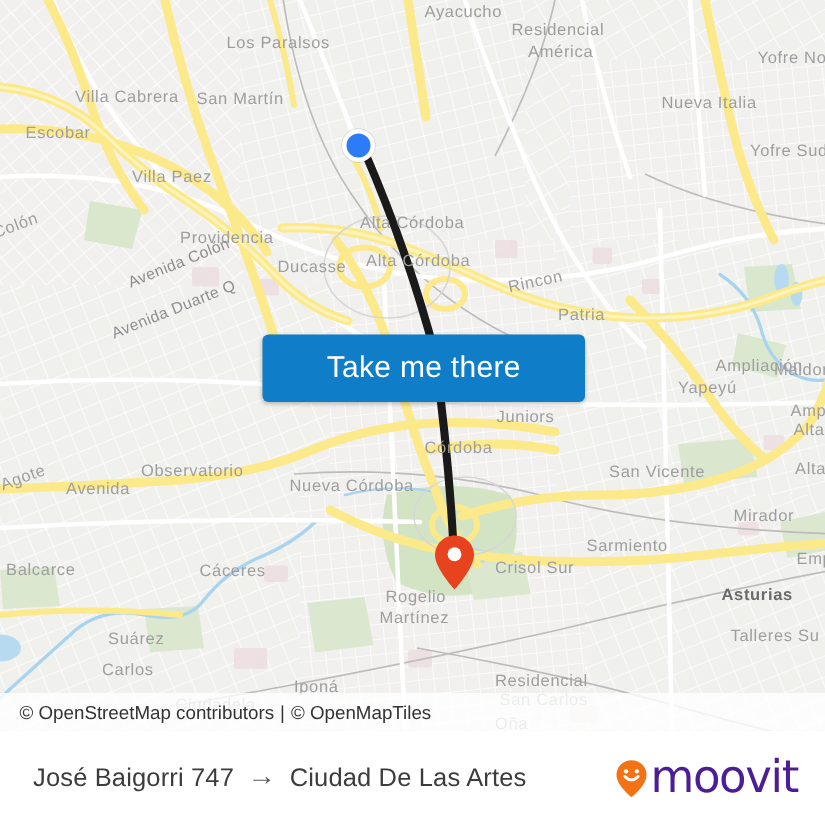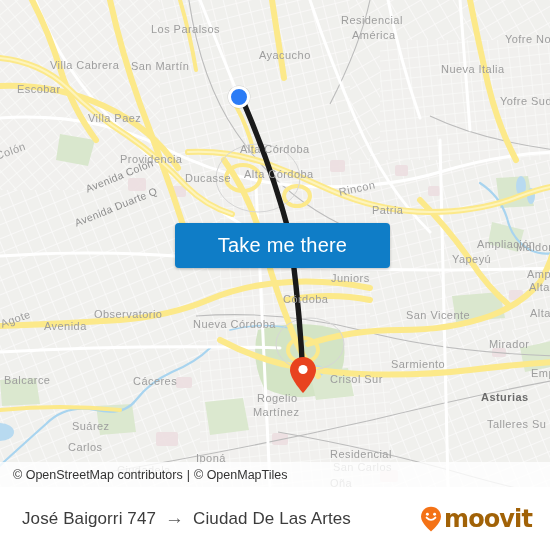--- a/index.html
+++ b/index.html
@@ -140,23 +140,23 @@
     top: -1px;
   }
   .brand {
     margin-left: auto;
     display: flex;
     align-items: center;
     gap: 2px;
   }
   .brand-name {
     font-family: "DejaVu Sans", sans-serif;
-    font-size: 24px;
-    font-weight: bold;
-    color: #a16207;
+    font-size: 30px;
+    font-weight: normal;
+    color: #4c1d95;
     letter-spacing: -0.9px;
     line-height: 1;
   }
 </style>
 </head>
 <body>
 
 <div class="screen">
 
   <div class="map">
@@ -297,21 +297,21 @@
       </g>
       <g fill="none" stroke="#d6d6d6" stroke-width="1">
         <ellipse cx="258" cy="178" rx="42" ry="34"></ellipse>
         <ellipse cx="310" cy="344" rx="34" ry="26"></ellipse>
       </g>
 
       <path d="M243 101 Q272 168 290 236 Q300 310 303 378" fill="none" stroke="#1a1a1a" stroke-width="5.4" stroke-linecap="round"></path>
     </svg>
 
     <div id="map-labels">
-        <div class="map-label" style="left: 259px; top: 2px; margin-top: 47px;">Ayacucho</div>
+        <div class="map-label" style="left: 283px; top: 2px;">Ayacucho</div>
         <div class="map-label" style="left: 151px; top: 23px;">Los Paralsos</div>
         <div class="map-label" style="left: 341px; top: 14px;">Residencial</div>
         <div class="map-label" style="left: 352px; top: 29px;">América</div>
         <div class="map-label" style="left: 505px; top: 33px;">Yofre No</div>
         <div class="map-label" style="left: 50px; top: 59px;">Villa Cabrera</div>
         <div class="map-label" style="left: 131px; top: 60px;">San Martín</div>
         <div class="map-label" style="left: 441px; top: 63px;">Nueva Italia</div>
         <div class="map-label" style="left: 17px; top: 83px;">Escobar</div>
         <div class="map-label" style="left: 500px; top: 95px;">Yofre Sud</div>
         <div class="map-label" style="left: 88px; top: 112px;">Villa Paez</div>

